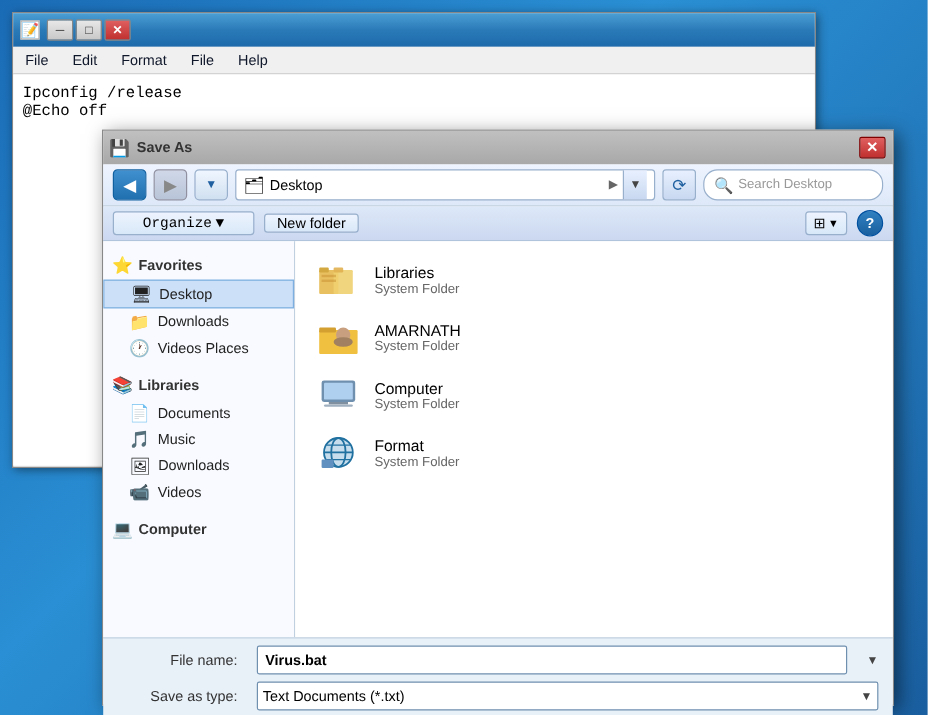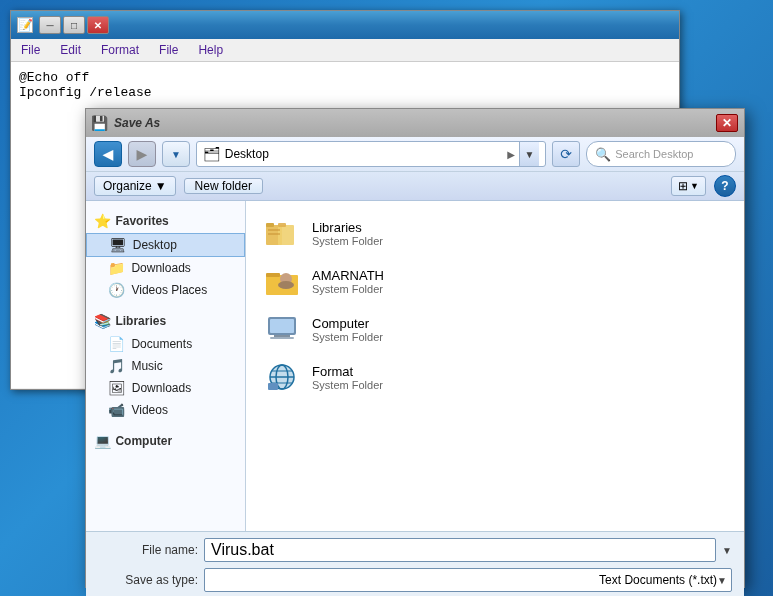--- a/index.html
+++ b/index.html
@@ -70,21 +70,21 @@
     .notepad-menubar {
       background: #f0f0f0;
       padding: 2px 6px;
       display: flex;
       gap: 12px;
       border-bottom: 1px solid #ccc;
     }
     .notepad-menubar span {
       cursor: pointer;
       padding: 2px 4px;
-      color: #4c1d95;
+      color: #0f172a;
     }
     .notepad-content {
       padding: 8px;
       color: #000;
       font-family: 'Courier New', monospace;
       font-size: 13px;
       background: #fff;
       height: calc(100% - 52px);
       overflow: auto;
     }
@@ -112,21 +112,21 @@
       gap: 6px;
     }
     .saveas-titlebar-icon {
       width: 16px;
       height: 16px;
       display: flex;
       align-items: center;
       justify-content: center;
       font-size: 14px;
     }
-    .saveas-titlebar-text { flex: 1; font-style: italic; }
+    .saveas-titlebar-text { flex: 1; }
     .saveas-close-btn {
       width: 22px;
       height: 18px;
       background: linear-gradient(180deg, #e06060, #c03030);
       border: 1px solid #800000;
       color: white;
       display: flex;
       align-items: center;
       justify-content: center;
       font-size: 12px;
@@ -237,26 +237,27 @@
       padding: 3px 8px;
       display: flex;
       align-items: center;
       gap: 8px;
       border-bottom: 1px solid #b0c4dc;
     }
     .organize-btn {
       display: flex;
       align-items: center;
       gap: 3px;
-      padding: 2px 8px;
+      padding: 2px 24px;
       background: linear-gradient(180deg, #eef4ff, #d8e8f8);
       border: 1px solid #99b0cc;
       border-radius: 3px;
       cursor: pointer;
       font-size: 12px;
+      font-family: Liberation Mono, monospace;
     }
     .newfolder-btn {
       display: flex;
       align-items: center;
       gap: 3px;
       padding: 0 10px;
       background: linear-gradient(180deg, #eef4ff, #d8e8f8);
       border: 1px solid #99b0cc;
       border-radius: 3px;
       cursor: pointer;
@@ -371,49 +372,50 @@
     
     .saveas-bottom {
       padding: 6px 12px;
       background: #e8f0f8;
       border-top: 1px solid #b8ccdc;
     }
     .form-row {
       display: flex;
       align-items: center;
       margin-bottom: 6px;
-      gap: 6px;
+      gap: 16px;
     }
     .form-label {
       width: 100px;
       text-align: right;
       font-size: 12px;
       color: #333;
       flex-shrink: 0;
     }
     .form-input {
       flex: 1;
       height: 24px;
       border: 1px solid #7090b0;
       border-radius: 2px;
       padding: 0 6px;
-      font-size: 16px;
+      font-size: 12px;
       background: white;
+      font-weight: bold;
     }
     .form-dropdown {
       flex: 1;
       height: 24px;
       border: 1px solid #7090b0;
       border-radius: 2px;
       padding: 0 4px;
       font-size: 12px;
       background: white;
       display: flex;
       align-items: center;
-      justify-content: flex-end;
+      justify-content: space-between;
       cursor: pointer;
     }
     .dropdown-arrow {
       font-size: 10px;
       color: #444;
     }
   </style>
 </head>
 <body>
 
@@ -427,22 +429,22 @@
     </div>
   </div>
   <div class="notepad-menubar">
     <span>File</span>
     <span>Edit</span>
     <span>Format</span>
     <span>File</span>
     <span>Help</span>
   </div>
   <div class="notepad-content">
+    <div>Ipconfig /release</div>
     <div>@Echo off</div>
-    <div>Ipconfig /release</div>
   </div>
 </div>
 
 <div class="saveas-dialog">
 
   <div class="saveas-titlebar">
     <span class="saveas-titlebar-icon">💾</span>
     <span class="saveas-titlebar-text">Save As</span>
     <div class="saveas-close-btn">✕</div>
   </div>

